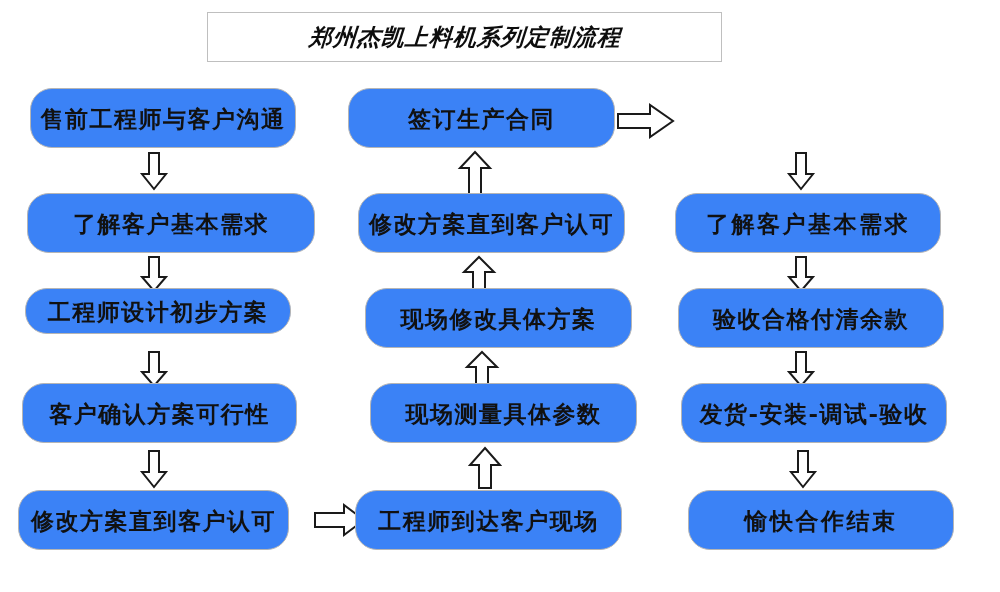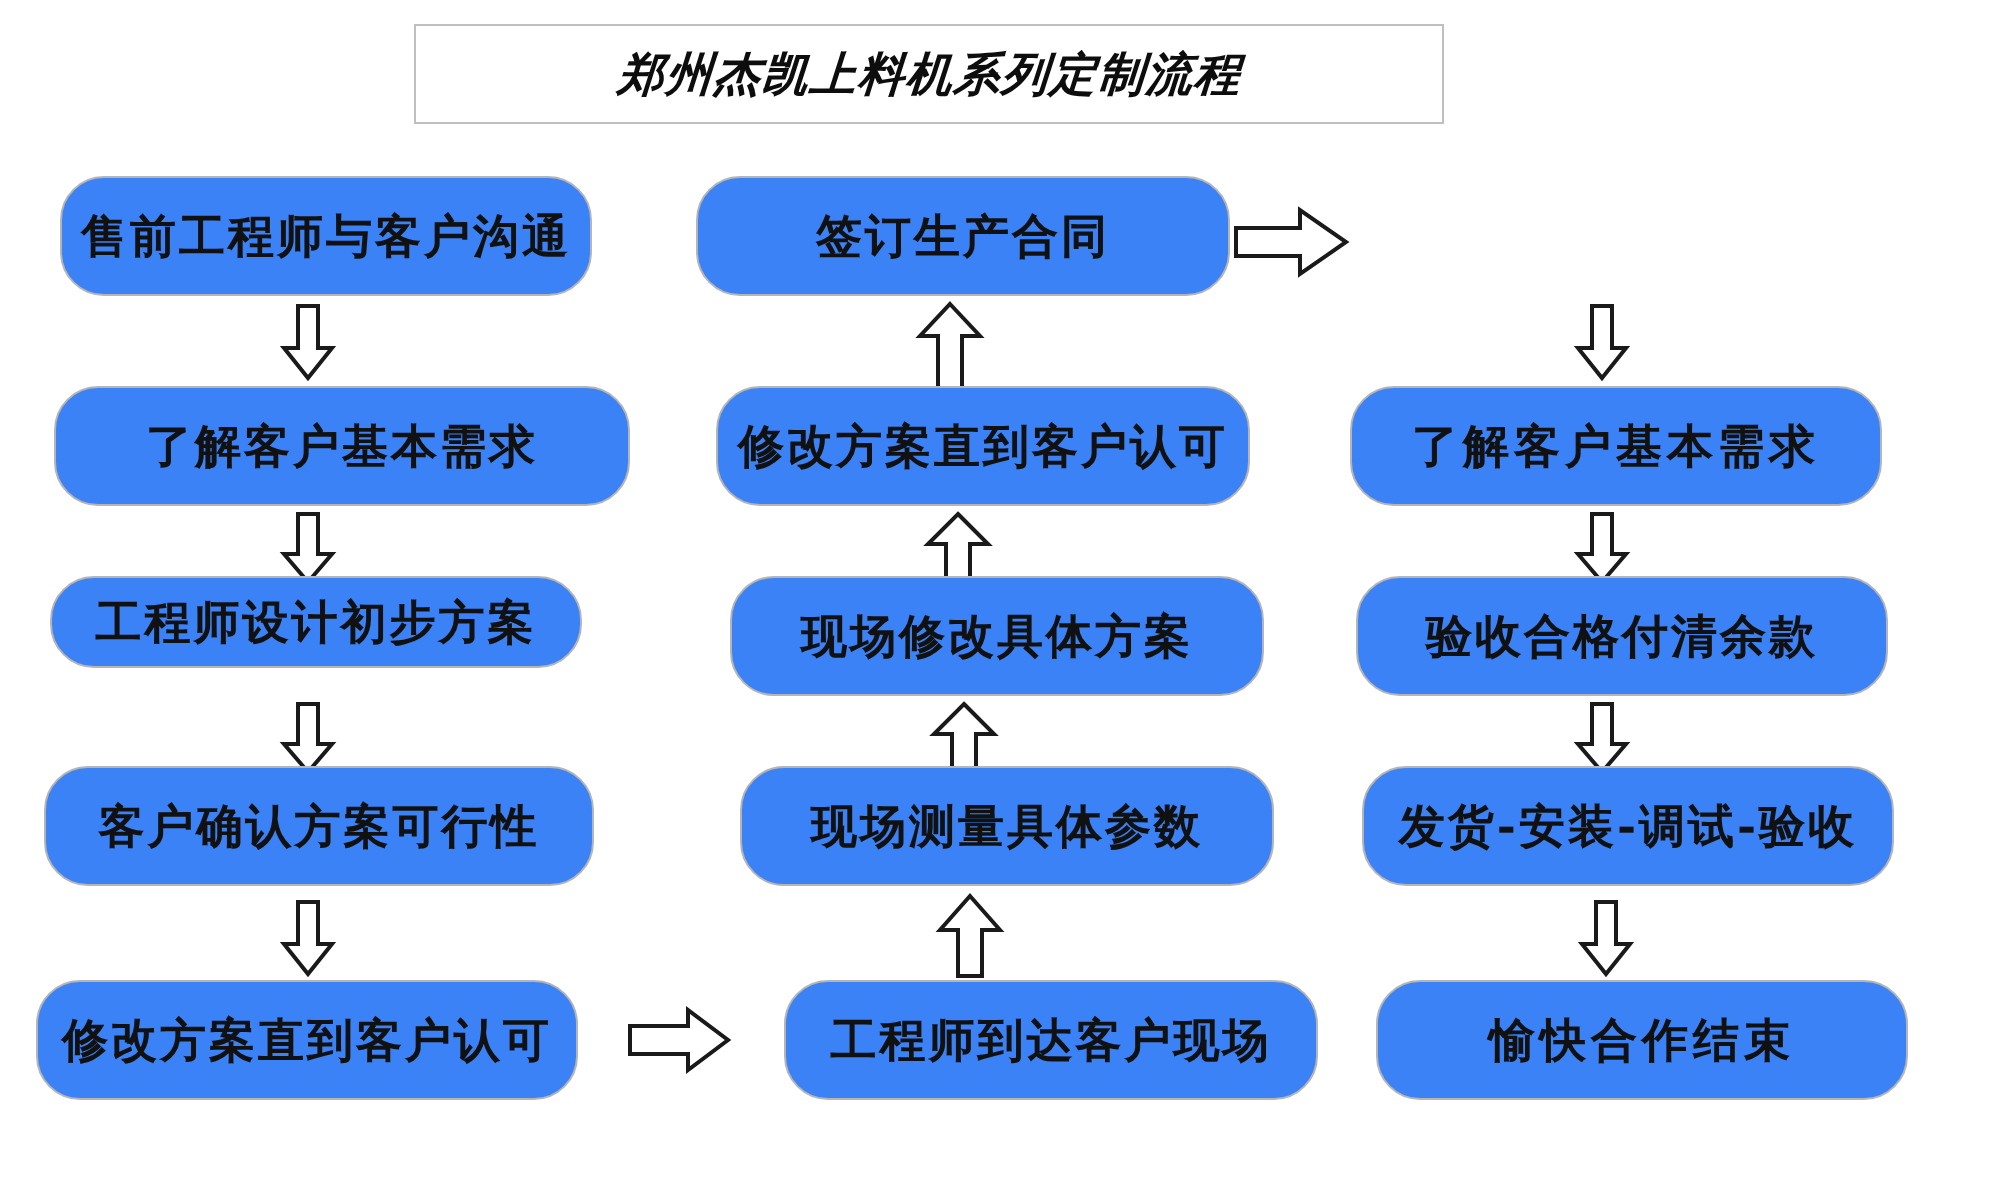--- a/index.html
+++ b/index.html
@@ -174,21 +174,21 @@
   <div class="node" style="left:370px; top:383px; width:267px; height:60px;">
     <span class="node-label">现场测量具体参数</span>
   </div>
 
   <div class="arrow" style="left:468px; top:447px;">
     <svg width="34" height="42" viewBox="0 0 34 42" aria-hidden="true">
       <polygon class="shape" points="17,1 32,18 23,18 23,41 11,41 11,18 2,18"></polygon>
     </svg>
   </div>
 
-  <div class="node" style="left:392px; top:490px; width:267px; height:60px;">
+  <div class="node" style="left:355px; top:490px; width:267px; height:60px;">
     <span class="node-label">工程师到达客户现场</span>
   </div>
 
   <div class="arrow" style="left:617px; top:103px;">
     <svg width="58" height="36" viewBox="0 0 58 36" aria-hidden="true">
       <polygon class="shape" points="1,11 33,11 33,2 56,18 33,34 33,25 1,25"></polygon>
     </svg>
   </div>
 
 

